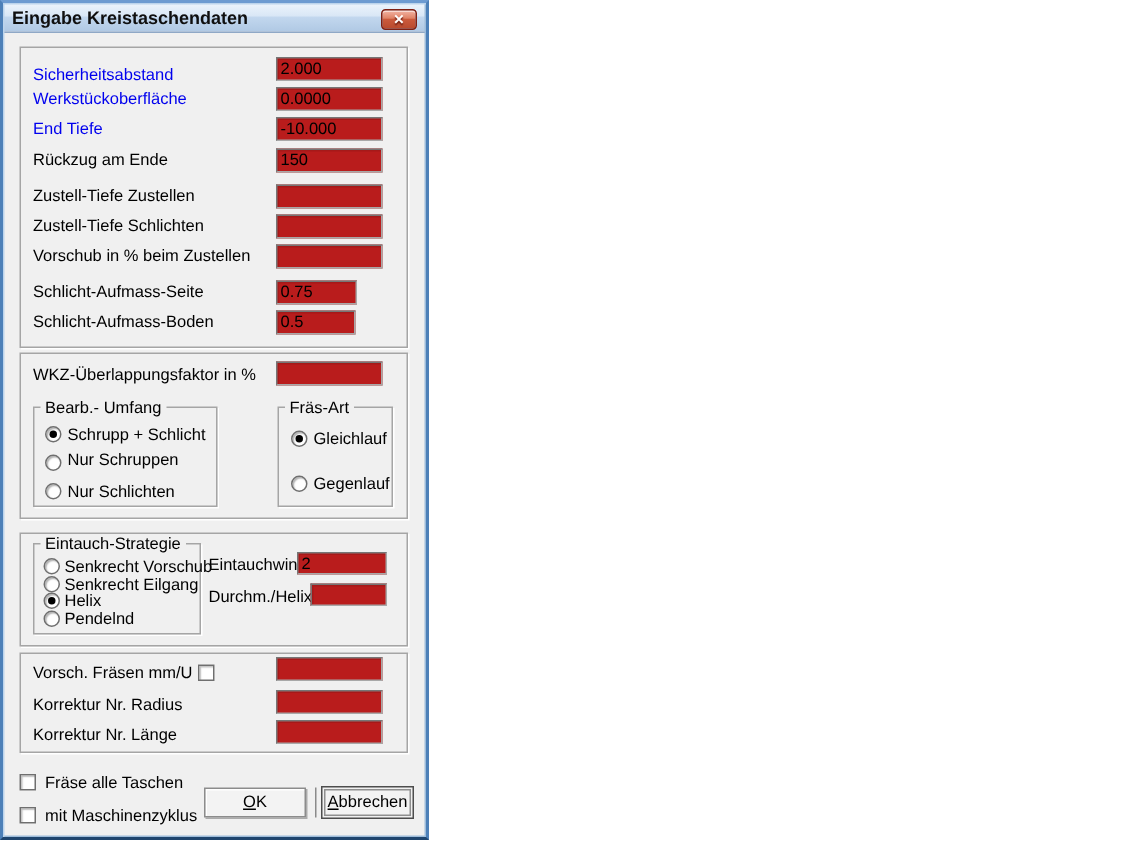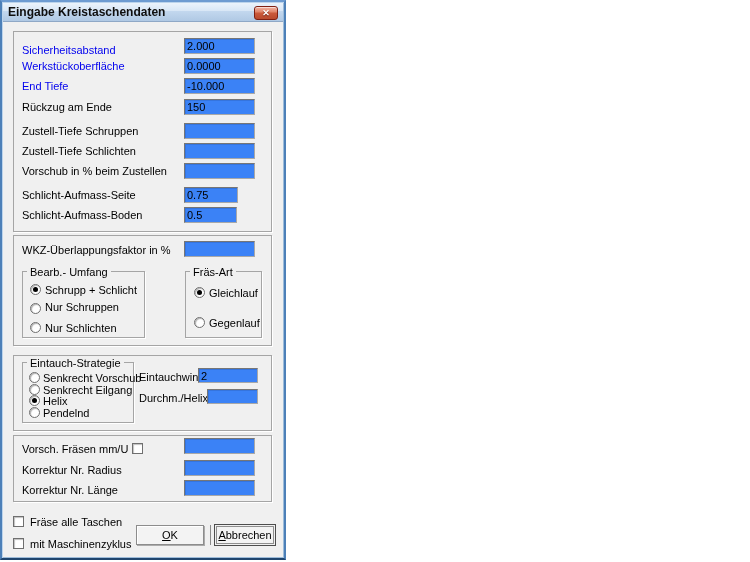--- a/index.html
+++ b/index.html
@@ -18,21 +18,21 @@
                border:1px solid #7f2013;
                background:linear-gradient(#f2b4a4, #e08468 42%, #cb5a3c 50%, #b94a2e);
                box-shadow: inset 0 1px 0 rgba(255,255,255,.55);
                color:#fff; font-size:9px; font-weight:bold; line-height:12px; text-align:center;
                text-shadow:0 1px 1px #6b1a0e; cursor:default; }
   .groupbox { position:absolute; border:1px solid #a5a5a5; box-shadow:1px 1px 0 #ffffff; }
   .legend { position:absolute; background:#f0f0f0; padding:0 3px; font-size:11px; color:#000;
             white-space:nowrap; z-index:5; }
   .lbl { position:absolute; font-size:11px; color:#000; white-space:nowrap; }
   .lbl.blue { color:#0000ee; }
-  .field { position:absolute; height:16px; background:#3b82f6; border:1px solid #767676;
+  .field { position:absolute; height:16px; background:#b91c1c; border:1px solid #767676;
            border-bottom-color:#a8a8a8; border-right-color:#a8a8a8;
            box-shadow: inset 1px 1px 0 rgba(0,0,0,.10);
            font-family:"Liberation Sans", sans-serif; font-size:11px; color:#000; padding:0 2px; }
   .radio { position:absolute; width:11px; height:11px; border-radius:50%; background:#fff;
            border:1px solid #6f6f6f; box-shadow: inset 1px 1px 1px rgba(0,0,0,.3); }
   .radio.checked::after { content:""; position:absolute; left:2px; top:2px; width:5px; height:5px;
            border-radius:50%; background:#000; }
   .checkbox { position:absolute; width:11px; height:11px; background:#fff;
            border:1px solid #6f6f6f; box-shadow: inset 1px 1px 1px rgba(0,0,0,.25); }
   .btn-ok { position:absolute; left:136px; top:525px; width:68px; height:20px;
@@ -66,21 +66,21 @@
 
   <span class="lbl blue" style="left:22px; top:60px;">Werkstückoberfläche</span>
   <input class="field" style="left: 184px; top: 58px; width: 71px;" value="0.0000">
 
   <span class="lbl blue" style="left:22px; top:80px;">End Tiefe</span>
   <input class="field" style="left: 184px; top: 78px; width: 71px;" value="-10.000">
 
   <span class="lbl" style="left:22px; top:101px;">Rückzug am Ende</span>
   <input class="field" style="left: 184px; top: 99px; width: 71px;" value="150">
 
-  <span class="lbl" style="left:22px; top:125px;">Zustell-Tiefe Schruppen</span>
+  <span class="lbl" style="left:22px; top:125px;">Zustell-Tiefe Zustellen</span>
   <input class="field" style="left: 184px; top: 123px; width: 71px;" value="">
 
   <span class="lbl" style="left:22px; top:145px;">Zustell-Tiefe Schlichten</span>
   <input class="field" style="left: 184px; top: 143px; width: 71px;" value="">
 
   <span class="lbl" style="left:22px; top:165px;">Vorschub in % beim Zustellen</span>
   <input class="field" style="left: 184px; top: 163px; width: 71px;" value="">
 
   <span class="lbl" style="left:22px; top:189px;">Schlicht-Aufmass-Seite</span>
   <input class="field" style="left: 184px; top: 187px; width: 54px;" value="0.75">

